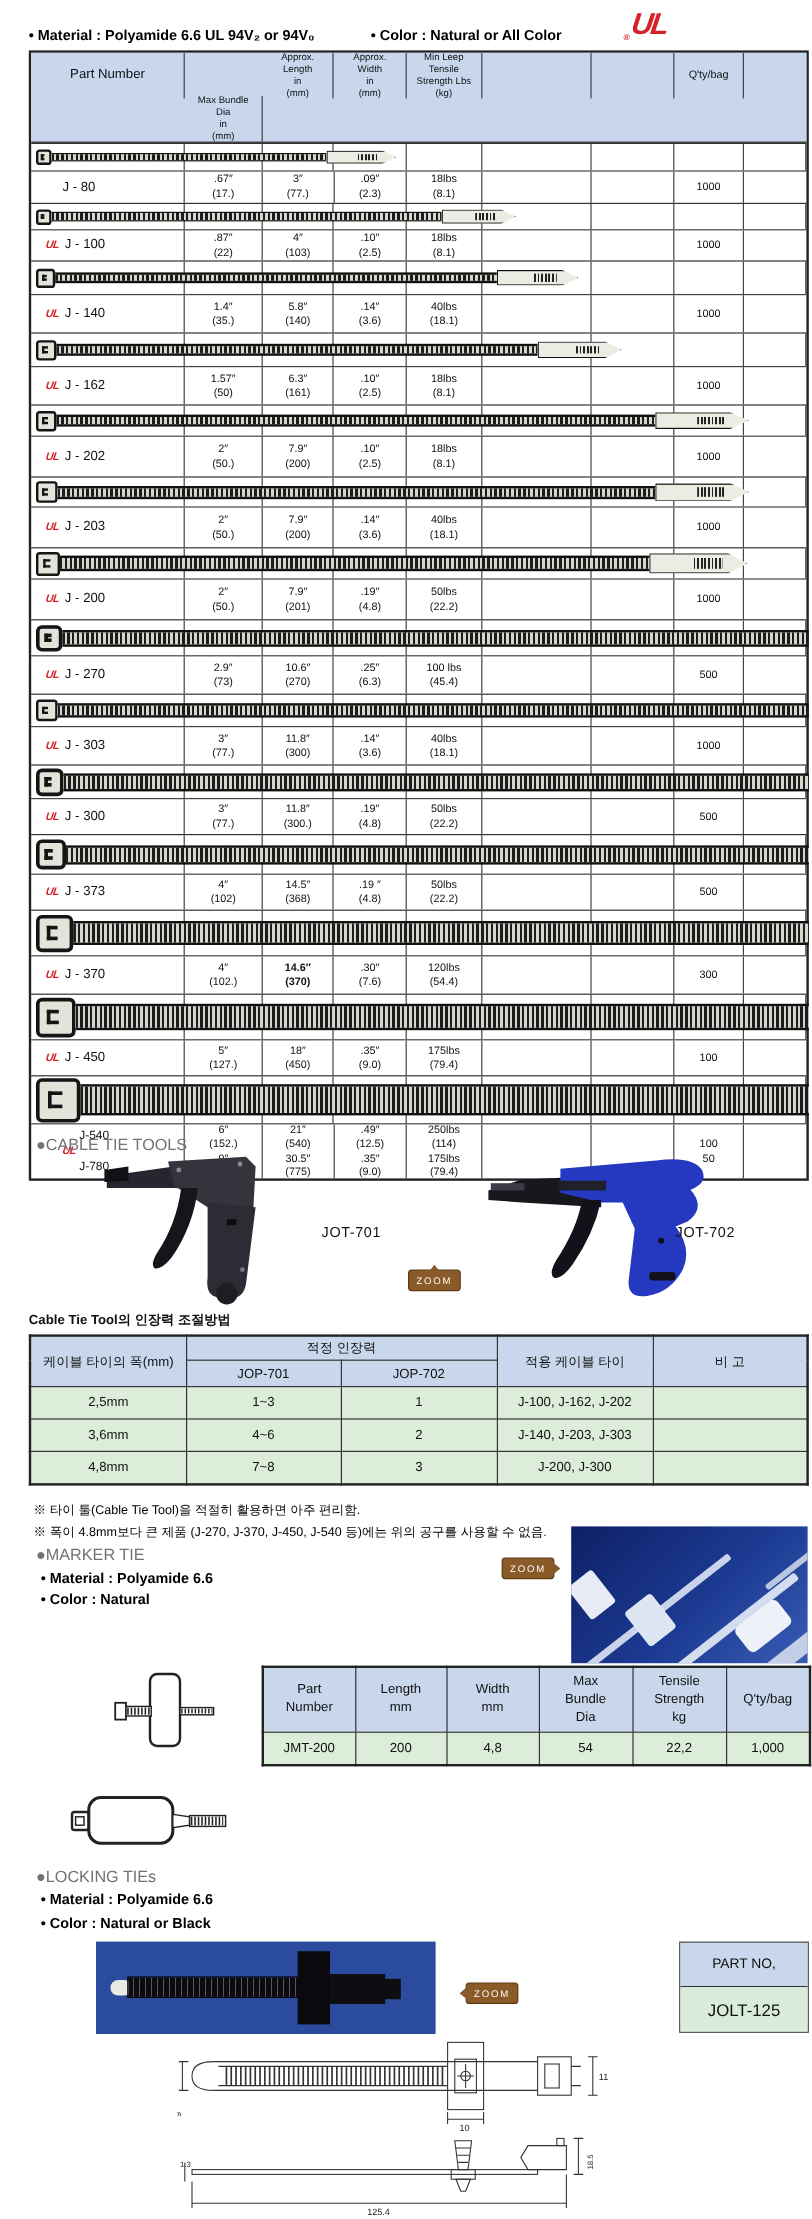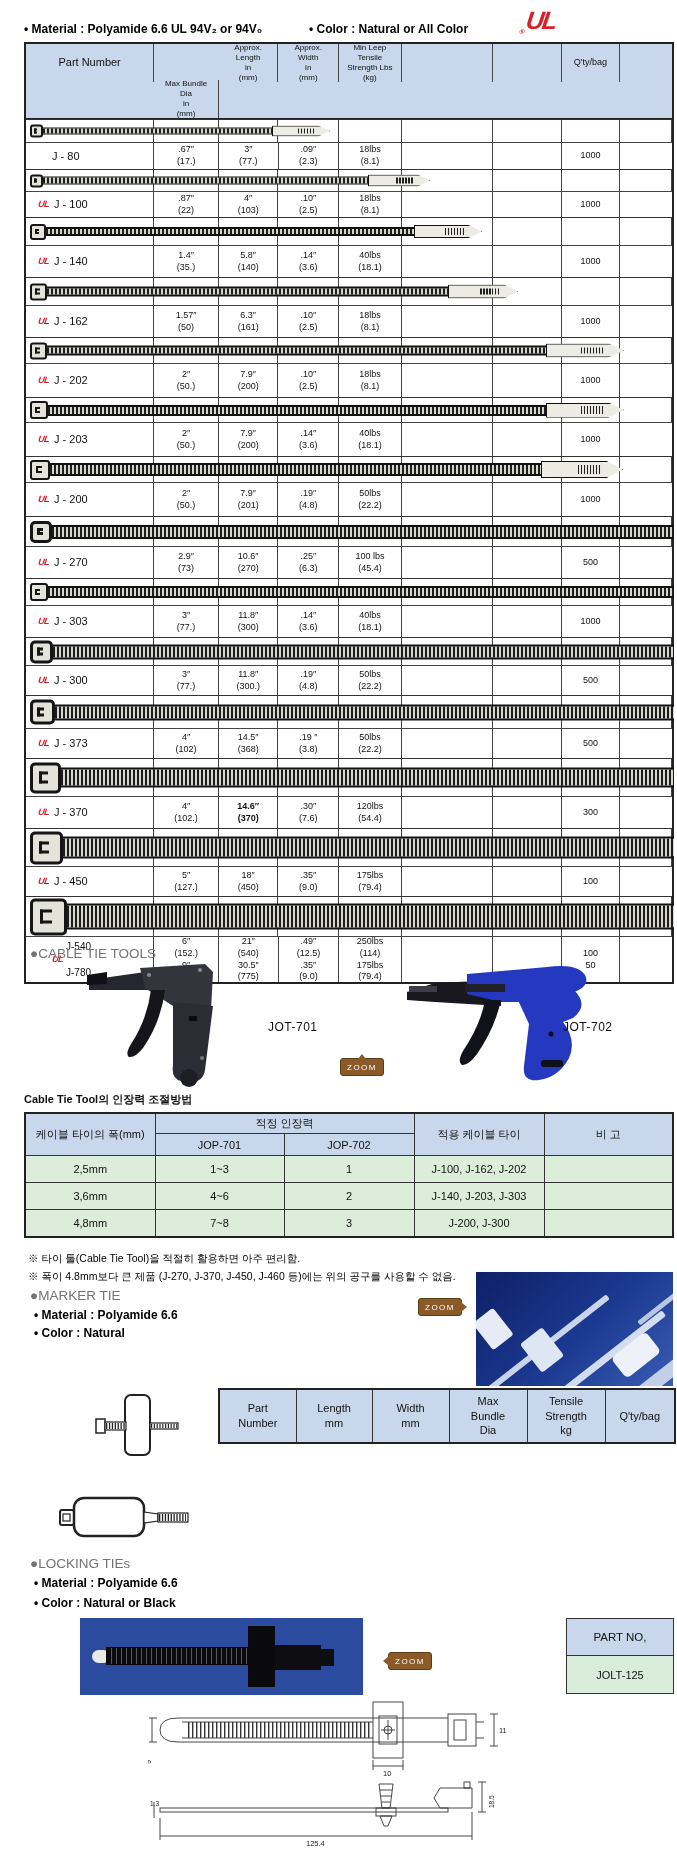--- a/index.html
+++ b/index.html
@@ -78,21 +78,21 @@
   #marker-photo { left:476px; top:1272px; width:197px; height:114px;
                   background:linear-gradient(135deg,#0e2066 0%,#1c3a92 55%,#3a5cb4 100%); }
   #marker-photo .strip { position:absolute; border-radius:2px; }
   #locking-photo { left:80px; top:1618px; width:283px; height:77px; background:#2b4c9e; }
 
   
   #partno { left:566px; top:1618px; width:108px; border:1.5px solid #333; }
   #partno .hd { background:#c8d7eb; border-bottom:1px solid #333; height:37px;
                 display:flex; align-items:center; justify-content:center; font-size:11.5px; }
   #partno .vl { background:#d9ecd9; height:37px; display:flex; align-items:center;
-                justify-content:center; font-size:11px; }
+                justify-content:center; font-size:14px; }
 
   svg text { font-family:"Liberation Sans", sans-serif; }
 </style>
 </head>
 <body>
 
 <div class="abs topline" style="left:24px; top:22px;">• Material : Polyamide 6.6 UL 94V₂ or 94V₀</div>
 <div class="abs topline" style="left:309px; top:22px;">• Color : Natural or All Color</div>
 <div class="abs" style="left:521px; top:6px;">
   <span class="ul-logo-big"><small>®</small><span>UL</span></span>
@@ -481,21 +481,21 @@
           <div class="tie-band" style="height: 16px;"></div>
         </div>
       </div>
       <div class="mrow-data" style="height: 30px;">
         <div class="mcell cell-part" style="width: 129px; padding-left: 12px;"><div class="ul-mini">UL</div><div>J - 373</div></div>
         <div class="mcell" style="width: 65px;">4″
 (102)</div>
         <div class="mcell" style="width: 60px;">14.5″
 (368)</div>
         <div class="mcell" style="width: 61px;">.19 ″
-(3.8)</div>
+(4.8)</div>
         <div class="mcell" style="width: 63px;">50lbs
 (22.2)</div>
         <div class="mcell" style="width: 92px;"></div>
         <div class="mcell" style="width: 69px;"></div>
         <div class="mcell" style="width: 59px;">500</div>
         <div class="mcell" style="width: 52px;"></div>
       </div>
       <div class="mrow-img" style="height: 38px;">
         <div class="mcell" style="width: 129px;"></div>
         <div class="mcell" style="width: 65px;"></div>
@@ -679,21 +679,21 @@
         <td>4,8mm</td>
         <td>7~8</td>
         <td>3</td>
         <td>J-200, J-300</td>
         <td></td>
       </tr>
     </tbody>
 </table>
 
 <div class="abs note" style="left:28px; top:1252px;">※ 타이 툴(Cable Tie Tool)을 적절히 활용하면 아주 편리함.</div>
-<div class="abs note" style="left:28px; top:1270px;">※ 폭이 4.8mm보다 큰 제품 (J-270, J-370, J-450, J-460 등)에는 위의 공구를 사용할 수 없음.</div>
+<div class="abs note" style="left:28px; top:1270px;">※ 폭이 4.8mm보다 큰 제품 (J-270, J-370, J-450, J-540 등)에는 위의 공구를 사용할 수 없음.</div>
 
 <div class="abs sechead" style="left:30px; top:1288px;">●MARKER TIE</div>
 <div class="abs bline" style="left:34px; top:1308px;">• Material : Polyamide 6.6</div>
 <div class="abs bline" style="left:34px; top:1326px;">• Color : Natural</div>
 
 <button class="zoombtn right" style="left:418px; top:1298px;">ZOOM</button>
 
 <div id="marker-photo" class="photo">
   <div class="strip" style="left:-20px; top:74px; width:170px; height:6px; background:#c9d4ea; transform:rotate(-38deg);"></div>
   <div class="strip" style="left:18px;  top:96px; width:190px; height:7px; background:#d4ddef; transform:rotate(-38deg);"></div>
@@ -746,20 +746,28 @@
         <th>Max
 Bundle
 Dia</th>
         <th>Tensile
 Strength
 kg</th>
         <th>Q'ty/bag</th>
       </tr>
     </thead>
   <tbody id="marker-tbody">
+      <tr>
+        <td>JMT-200</td>
+        <td>200</td>
+        <td>4,8</td>
+        <td>54</td>
+        <td>22,2</td>
+        <td>1,000</td>
+      </tr>
     </tbody>
 </table>
 
 <div class="abs sechead" style="left:30px; top:1556px;">●LOCKING TIEs</div>
 <div class="abs bline" style="left:34px; top:1576px;">• Material : Polyamide 6.6</div>
 <div class="abs bline" style="left:34px; top:1596px;">• Color : Natural or Black</div>
 
 <div id="locking-photo" class="photo">
   <div class="abs" style="left:12px; top:32px; width:18px; height:13px; background:#e9e9e6; border-radius:7px;"></div>
   <div class="abs" style="left:26px; top:29px; width:146px; height:18px; background:repeating-linear-gradient(90deg,#0c0c10 0 4px,#585860 4px 5px); border:1px solid #06060a;"></div>

